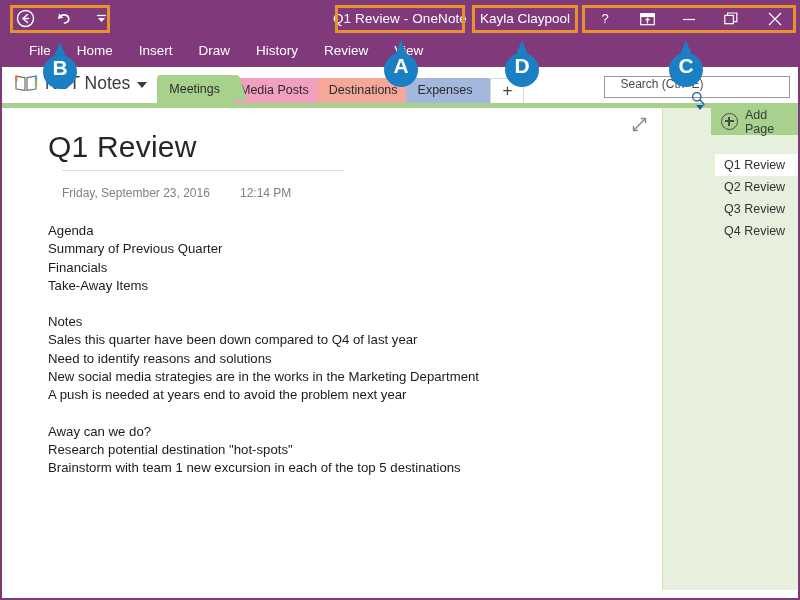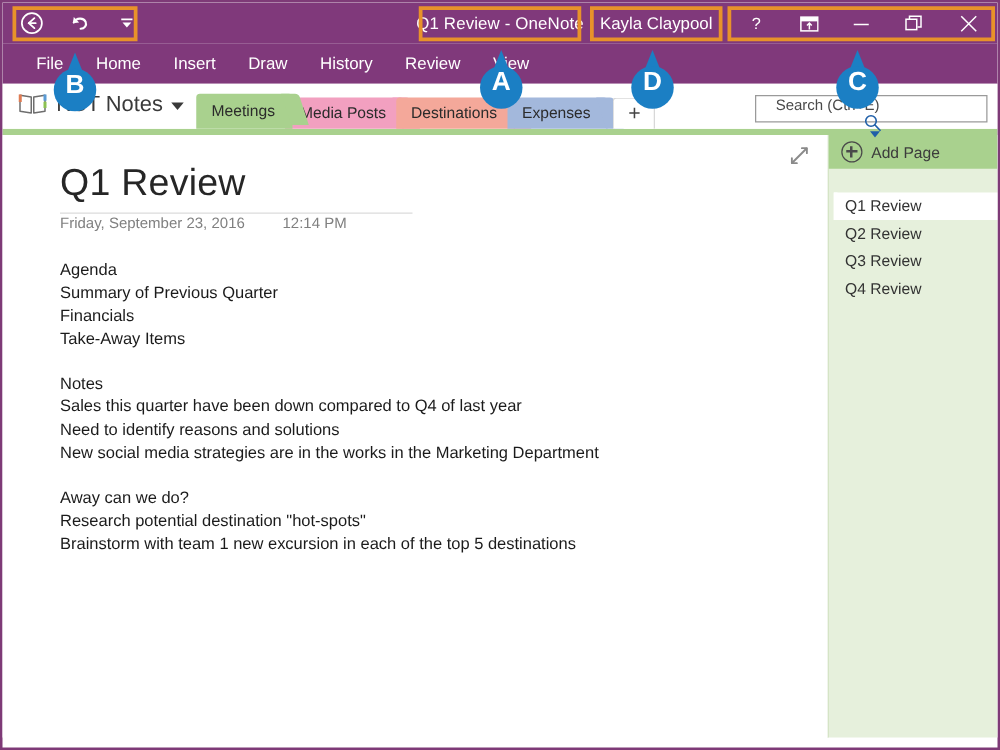--- a/index.html
+++ b/index.html
@@ -248,24 +248,24 @@
   }
 
   .page-title {
     margin: 22px 0 0 46px;
     font-size: 30px;
     font-weight: normal;
     color: #262626;
     letter-spacing: .2px;
   }
   .page-meta {
-    margin: 6px 0 0 46px;
+    margin: 6px 0 0 60px;
     width: 282px;
     border-top: 1px solid #dcdcdc;
-    padding-top: 0;
+    padding-top: 15px;
     display: flex;
     font-size: 12px;
     color: #808080;
   }
   .page-meta .date { width: 178px; }
 
   .note-body {
     margin: 22px 0 0 46px;
     font-size: 13.2px;
     color: #1b1b1b;
@@ -275,20 +275,21 @@
   .note-line { white-space: nowrap; }
 
   
   .pagelist {
     width: 136px;
     background: #E6F0DC;
     border-left: 1px solid #cfe0bf;
     box-sizing: border-box;
     display: flex;
     flex-direction: column;
+    padding-left: 48px;
   }
   .addpage {
     height: 27px;
     background: #A9D18E;
     display: flex;
     align-items: center;
     gap: 7px;
     padding-left: 10px;
     font-size: 12.5px;
     color: #3c3c3c;
@@ -508,20 +509,21 @@
           <div class="note-line">Summary of Previous Quarter</div>
           <div class="note-line">Financials</div>
           <div class="note-line">Take-Away Items</div>
         </div>
 
         <div class="note-block">
           <div class="note-line">Notes</div>
           <div class="note-line">Sales this quarter have been down compared to Q4 of last year</div>
           <div class="note-line">Need to identify reasons and solutions</div>
           <div class="note-line">New social media strategies are in the works in the Marketing Department</div>
+          <div class="note-line">A push is needed at years end to avoid the problem next year</div>
         </div>
 
         <div class="note-block">
           <div class="note-line">Away can we do?</div>
           <div class="note-line">Research potential destination "hot-spots"</div>
           <div class="note-line">Brainstorm with team 1 new excursion in each of the top 5 destinations</div>
         </div>
 
       </div>
     </div>

